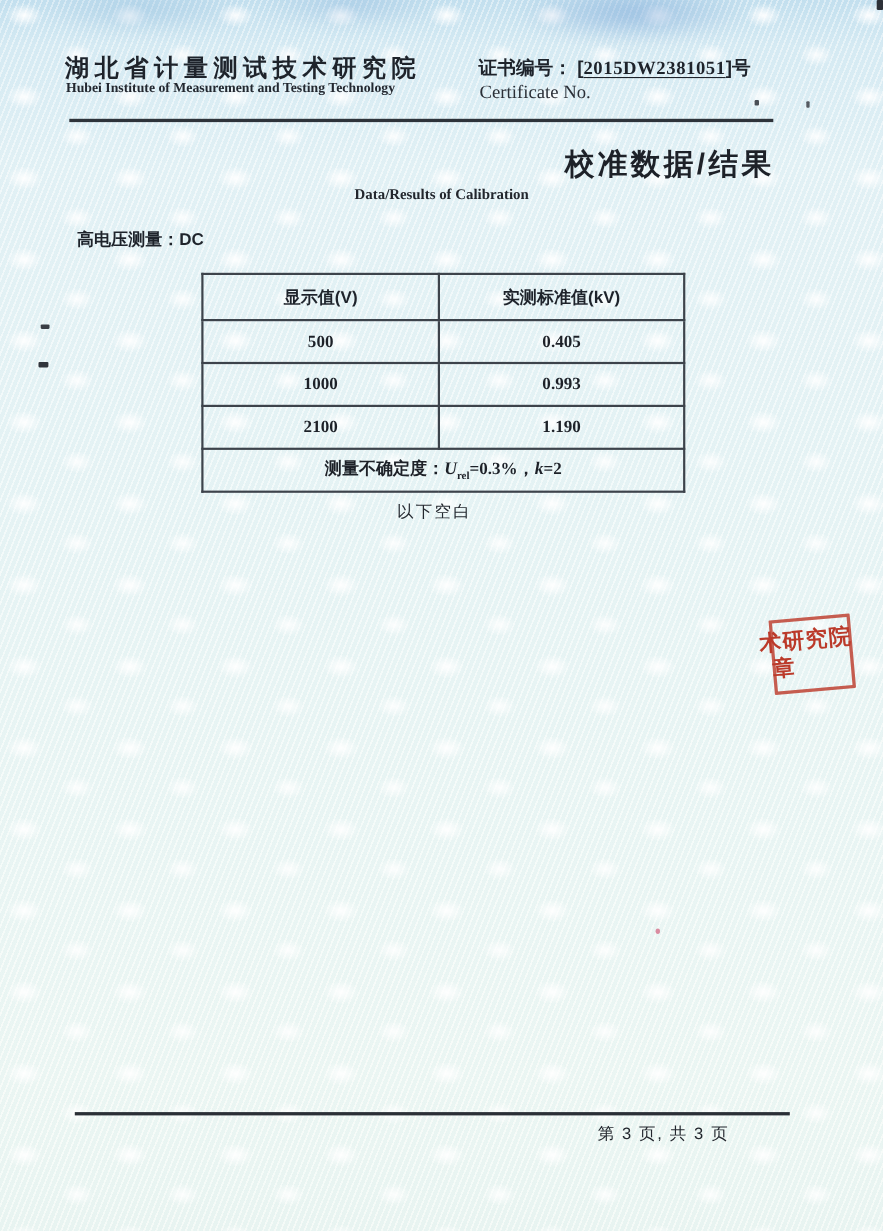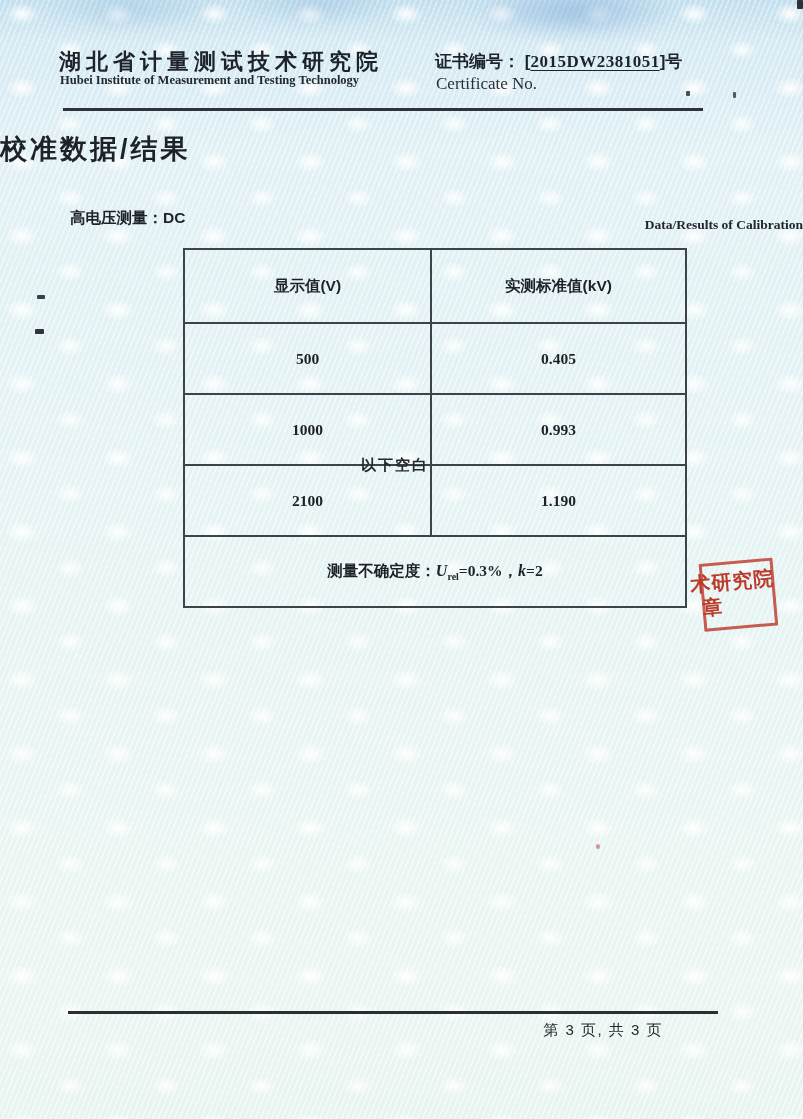--- a/index.html
+++ b/index.html
@@ -24,36 +24,36 @@
   
   .inst-cn{position:absolute;left:59px;top:47px;font-size:22px;font-weight:bold;letter-spacing:5px;color:#1e232b;}
   .inst-en{position:absolute;left:60px;top:73px;font-family:"Liberation Serif",serif;font-weight:bold;font-size:12.5px;color:#232830;}
   .cert-line{position:absolute;left:435px;top:50px;font-size:17px;font-weight:bold;color:#1e232b;white-space:nowrap;}
   .cert-num{font-family:"Liberation Serif",serif;text-decoration:underline;text-underline-offset:3px;letter-spacing:.5px;}
   .cert-en{position:absolute;left:436px;top:74px;font-family:"Liberation Serif",serif;font-size:17px;color:#2a2f37;}
   .rule{position:absolute;background:#2e333a;}
   .header-rule{left:63px;top:108px;width:640px;height:3px;}
 
   
-  .title-cn{position:absolute;left:0;top:131px;width:704px;text-align:left;font-size:27px;font-weight:bold;letter-spacing:3px;color:#1d2128;}
-  .title-en{position:absolute;left:0;top:169px;width:803px;text-align:right;font-family:"Liberation Serif",serif;font-weight:bold;font-size:13.5px;color:#22262d;margin-top:48px;}
+  .title-cn{position:absolute;left:0;top:131px;width:704px;text-align:right;font-size:27px;font-weight:bold;letter-spacing:3px;color:#1d2128;}
+  .title-en{position:absolute;left:0;top:169px;width:803px;text-align:center;font-family:"Liberation Serif",serif;font-weight:bold;font-size:13.5px;color:#22262d;}
   .section{position:absolute;left:70px;top:208px;font-size:15.5px;font-weight:bold;color:#1e232b;}
 
   
   table.cal{position:absolute;left:183px;top:248px;border-collapse:collapse;table-layout:fixed;}
-  table.cal th,table.cal td{border:2px solid #3d434b;font-weight:bold;text-align:center;padding:16px;}
+  table.cal th,table.cal td{border:2px solid #3d434b;font-weight:bold;text-align:center;padding:0;}
   table.cal th{width:213px;height:40px;font-size:15.5px;color:#1e232b;}
   table.cal th+th{width:221px;}
   table.cal td{height:37px;font-family:"Liberation Serif",serif;font-size:15.5px;color:#1d2128;}
   td.unc{height:38px;text-align:left;padding-left:10px;font-family:"Liberation Sans",sans-serif;font-size:15px;color:#1e232b;}
   .unc .usym,.unc .ksym{font-family:"Liberation Serif",serif;font-style:italic;font-size:16px;}
   .unc sub{font-size:10px;}
   .unc .val{font-family:"Liberation Serif",serif;}
 
-  .blank-note{position:absolute;left:0;top:456px;width:790px;text-align:center;font-size:15px;font-weight:bold;letter-spacing:2px;color:#24282f;}
+  .blank-note{position:absolute;left:0;top:456px;width:790px;text-align:center;font-size:15px;font-weight:normal;letter-spacing:2px;color:#24282f;}
 
   
   .stamp{position:absolute;left:697px;top:555px;width:76px;height:70px;transform:rotate(-5deg);}
   .stamp-border{position:absolute;left:4px;top:6px;width:68px;height:62px;border:3.5px solid rgba(187,54,38,.8);border-radius:1px;}
   .stamp-l1{position:absolute;left:-6px;top:13px;font-size:20px;font-weight:bold;letter-spacing:1px;color:#bb3a2a;white-space:nowrap;}
   .stamp-l2{position:absolute;left:4px;top:37px;font-size:20px;font-weight:bold;color:#bb3a2a;}
 
   
   .footer-rule{left:68px;top:1011px;width:650px;height:2.5px;background:#2a2f36;}
   .footer-text{position:absolute;left:0;top:1021px;width:663px;text-align:right;font-size:15px;letter-spacing:1.5px;color:#23272e;}

